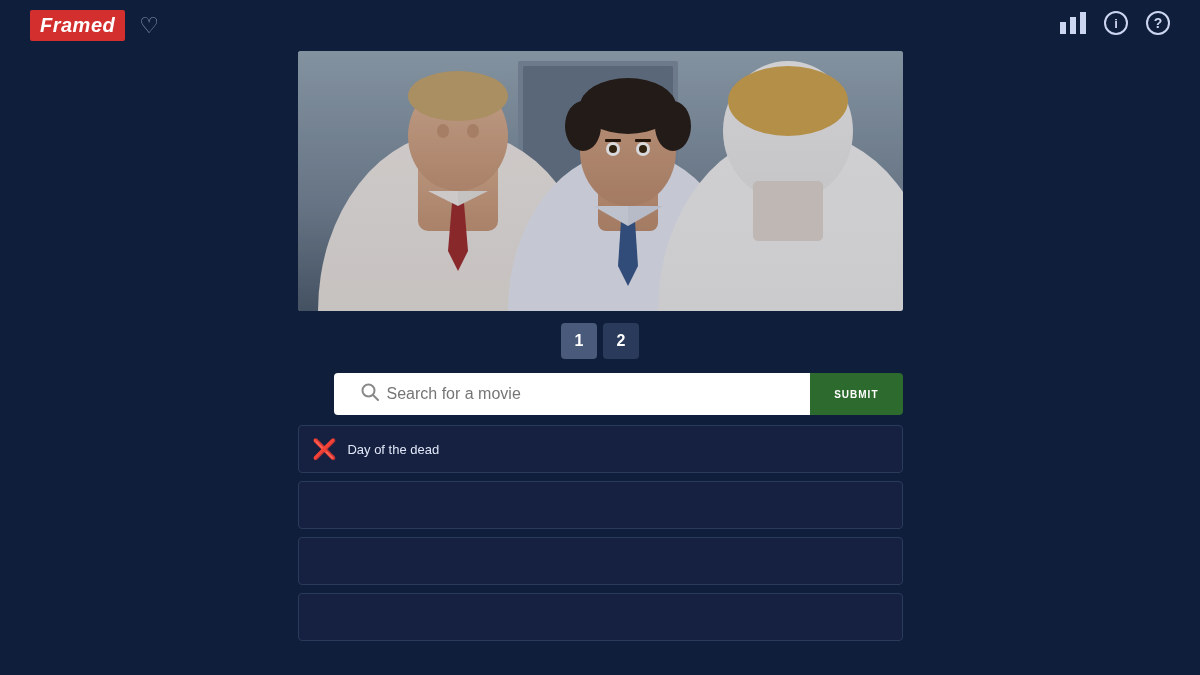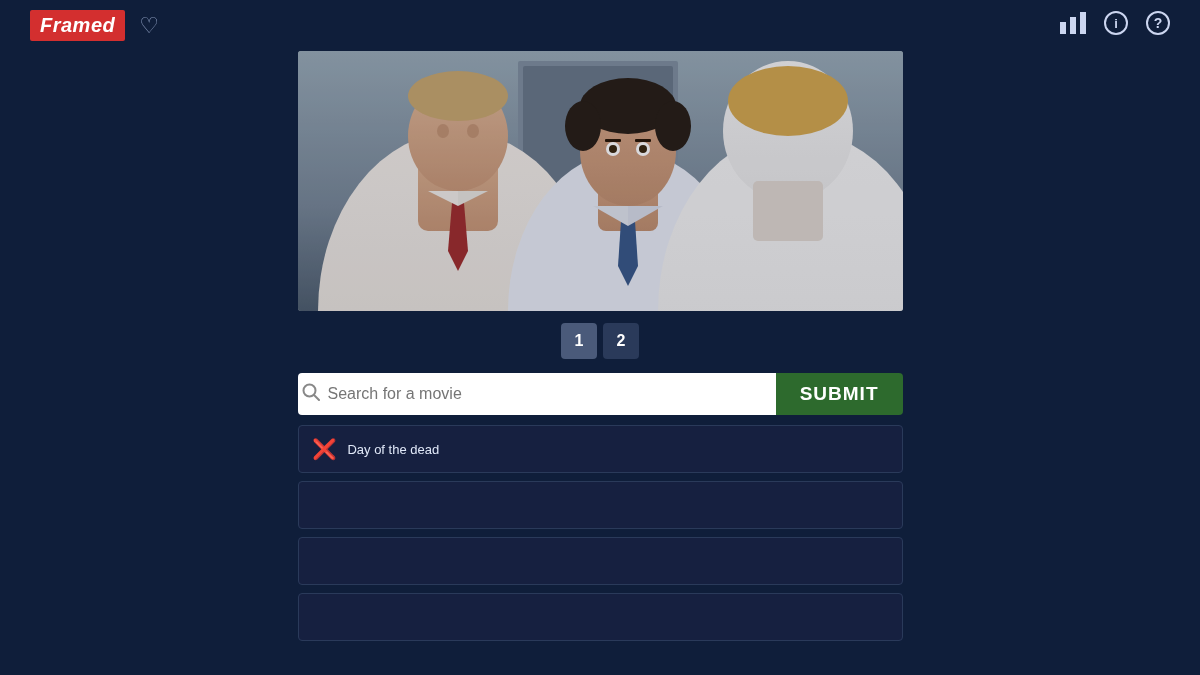--- a/index.html
+++ b/index.html
@@ -119,21 +119,22 @@
       gap: 0;
     }
 
     .search-input-wrapper {
       flex: 1;
       position: relative;
       background: white;
       border-radius: 4px 0 0 4px;
       display: flex;
       align-items: center;
-      padding: 0 4px;
+      padding: 0 27px;
+      margin-left: 36px;
     }
 
     .search-icon-inner {
       color: #888;
       font-size: 18px;
       margin-right: 8px;
     }
 
     .search-input {
       flex: 1;
@@ -143,21 +144,21 @@
       color: #333;
       background: transparent;
       padding: 12px 0;
     }
 
     .submit-btn {
       background-color: #2d6a2d;
       color: white;
       border: none;
       padding: 0 24px;
-      font-size: 19px;
+      font-size: 10px;
       font-weight: bold;
       cursor: pointer;
       border-radius: 0 4px 4px 0;
       letter-spacing: 1px;
     }
 
     
     .guess-rows {
       margin-top: 10px;
       display: flex;

